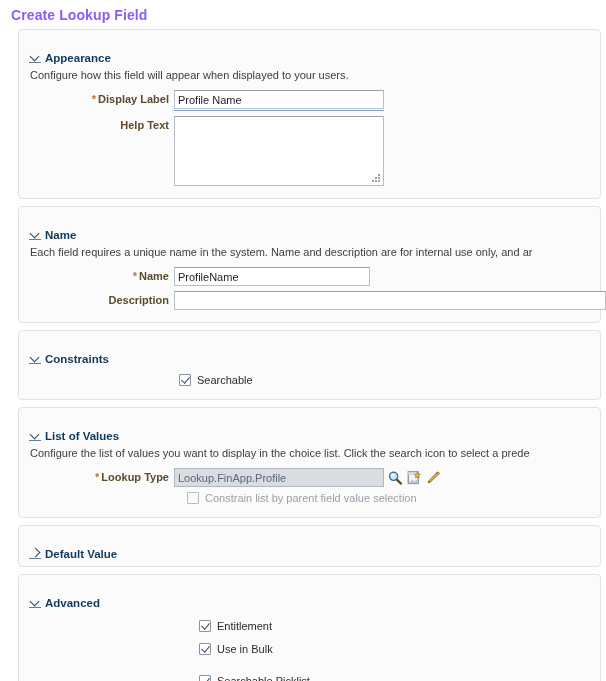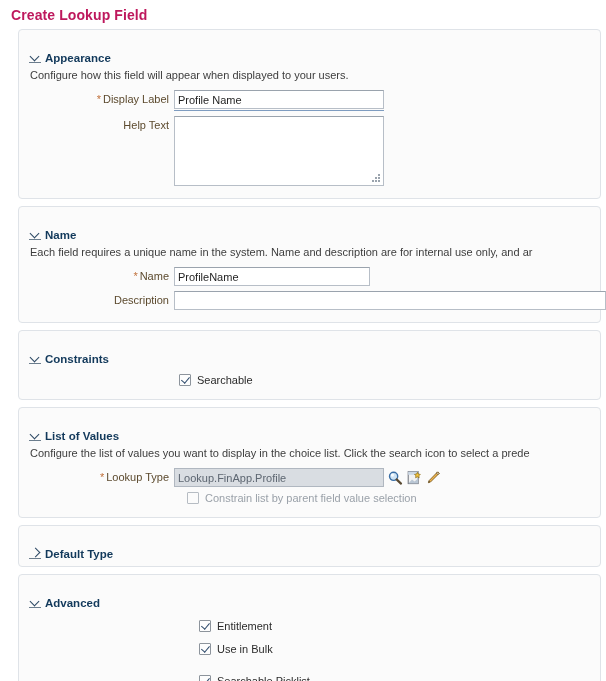--- a/index.html
+++ b/index.html
@@ -19,21 +19,21 @@
     position: relative;
     overflow: hidden;
     background: #ffffff;
     padding: 0;
   }
 
   
   .page-title {
     font-size: 14px;
     font-weight: bold;
-    color: #be185d;
+    color: #8b5cf6;
     padding: 7px 0 6px 11px;
     letter-spacing: 0.1px;
     white-space: nowrap;
   }
 
   
   .panel {
     margin: 0 5px 7px 18px;
     background: #fbfbfb;
     border: 1px solid #dfe3e8;
@@ -98,20 +98,21 @@
     margin-bottom: 5px;
   }
   .lbl {
     width: 155px;
     flex: 0 0 155px;
     text-align: right;
     padding: 3px 5px 0 0;
     font-size: 11px;
     color: #5c4a2e;
     white-space: nowrap;
+    font-weight: bold;
   }
   .req {
     color: #c0703a;
     margin-right: 2px;
     font-size: 11px;
   }
   .lbl.plain { color: #5c4a2e; }
 
   .ctl { flex: 1 1 auto; min-width: 0; }
 
@@ -338,21 +339,21 @@
       <div class="cbrow indent-lov">
         <span class="cb disabled"></span>
         <span class="cblabel disabled">Constrain list by parent field value selection</span>
       </div>
     </div>
   </div>
 
   <div class="panel collapsed">
     <div class="panel-header">
       <span class="disclosure right"></span>
-      <span class="panel-title">Default Type</span>
+      <span class="panel-title">Default Value</span>
     </div>
   </div>
 
   <div class="panel">
     <div class="panel-header">
       <span class="disclosure"></span>
       <span class="panel-title">Advanced</span>
     </div>
     <div class="form-body" style="padding-top:9px">
       <div class="cbrow" style="padding-left:180px;margin-bottom:11px">

